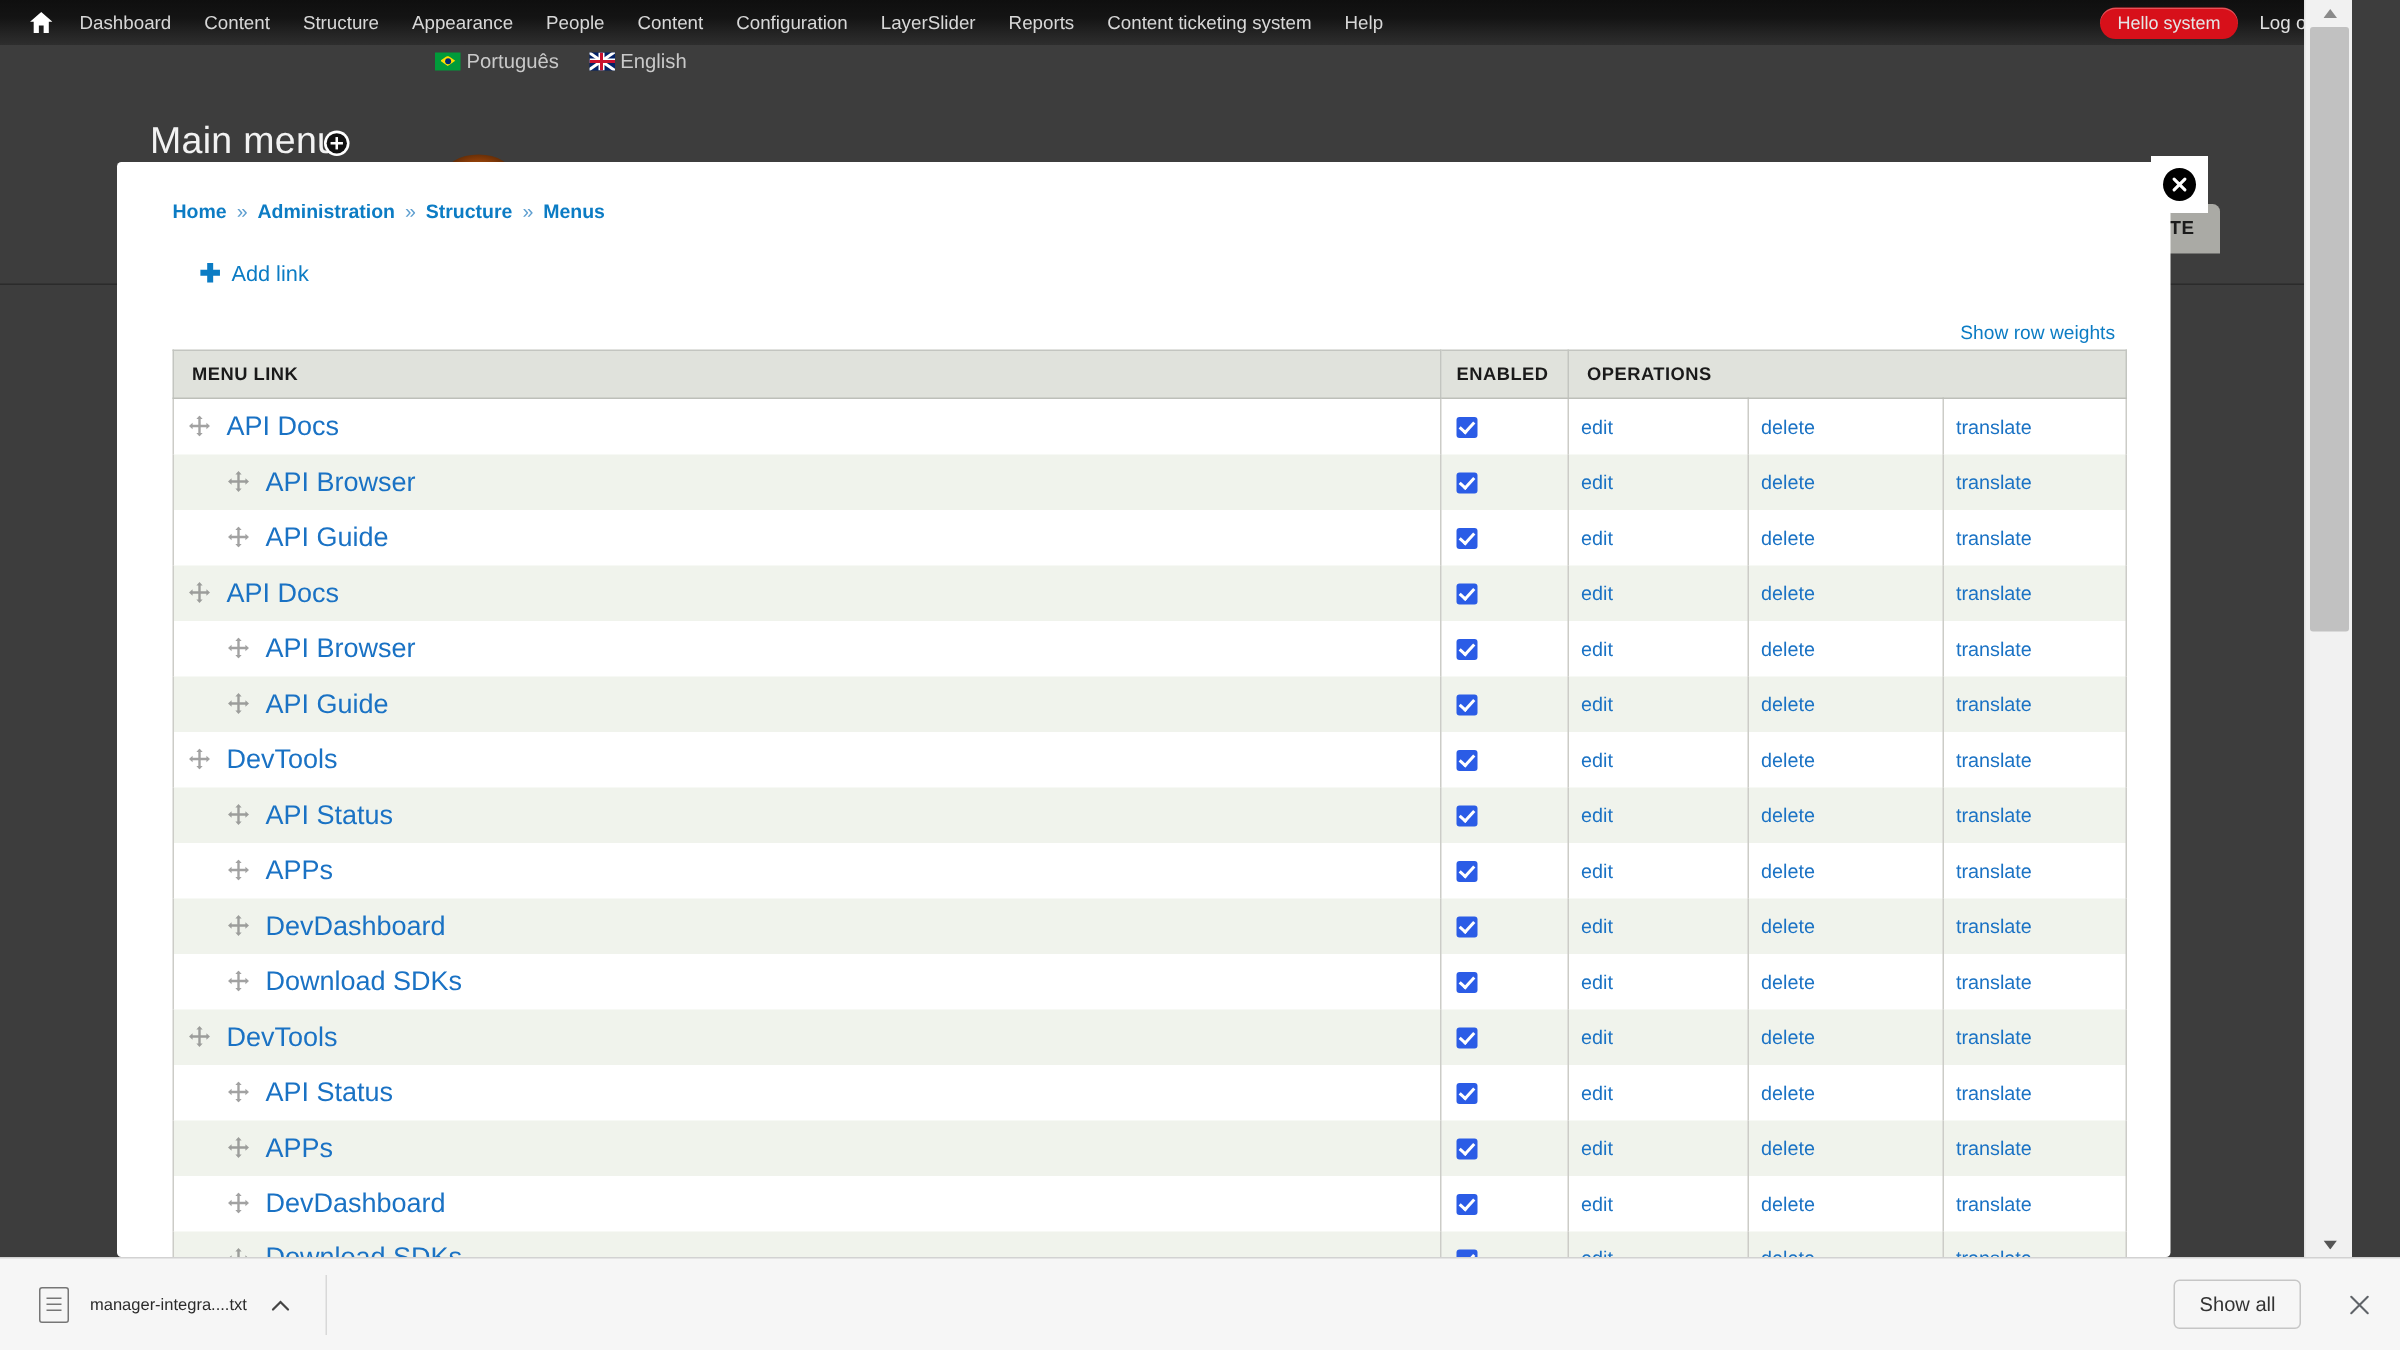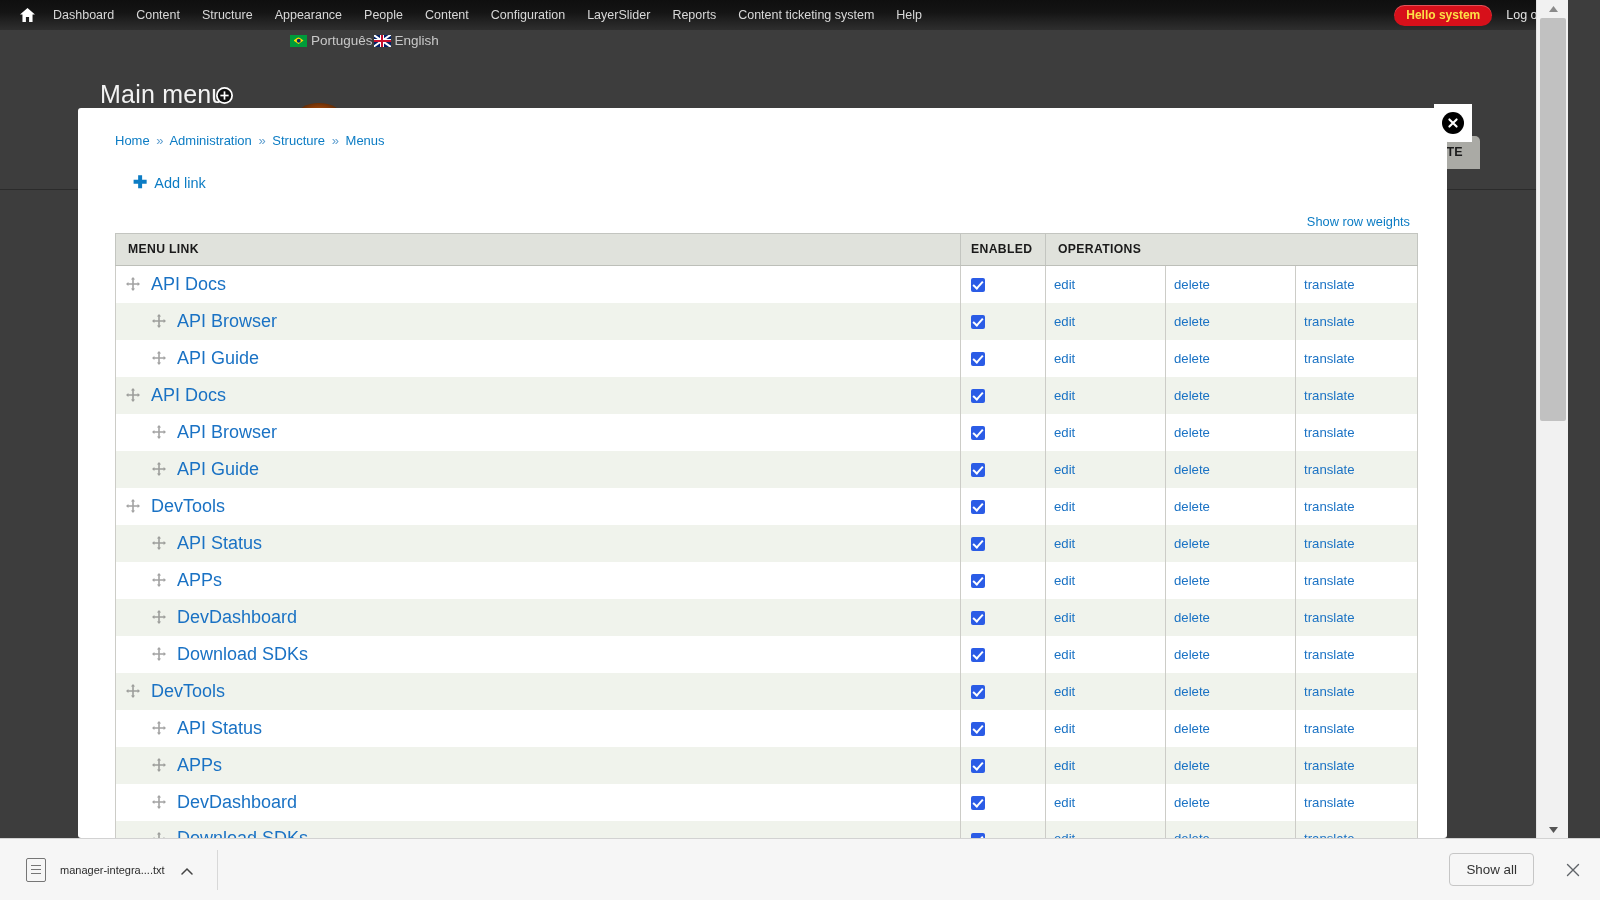--- a/index.html
+++ b/index.html
@@ -33,40 +33,40 @@
   .tb-item {
     color: #d8d8d8; font-size: 12.5px;
     padding: 0 11px; line-height: 30px;
     text-decoration: none; cursor: pointer;
   }
   #tb-right {
     position: absolute; right: 10px; top: 0;
     height: 30px; display: flex; align-items: center;
   }
   .tb-badge {
-    background: #d7101a; color: #fde047;
-    font-size: 12px; font-weight: bold;
+    background: #d7101a; color: #e5e5e5;
+    font-size: 12px; font-weight: normal;
     border-radius: 12px; padding: 4px 12px 5px;
     line-height: 1; cursor: pointer;
     box-shadow: inset 0 1px 0 rgba(255,255,255,.28);
   }
   .tb-logout {
     color: #e2e2e2; font-size: 12.5px;
     padding: 0 10px 0 14px; text-decoration: none; cursor: pointer;
   }
 
   
   #lang-strip {
     position: absolute; left: 0; top: 30px;
     width: 1568px; height: 28px;
     background: #3d3d3d;
   }
   #lang-inner {
     position: absolute; left: 290px; top: 3px;
-    display: flex; align-items: center; gap: 1px;
+    display: flex; align-items: center; gap: 20px;
   }
   .lang-link {
     display: flex; align-items: center; gap: 4px;
     color: #c9c9c9; font-size: 13.5px; text-decoration: none; cursor: pointer;
   }
   .flag { width: 17px; height: 12px; display: inline-block; position: relative; flex: 0 0 auto; }
   .flag-br { background: #009b3a; overflow: hidden; }
   .flag-br::before {
     content: ""; position: absolute; left: 50%; top: 50%;
     width: 10px; height: 7px; background: #fedf00;
@@ -167,21 +167,21 @@
     width: 22px; height: 22px; border-radius: 50%;
     background: #000;
     display: flex; align-items: center; justify-content: center;
   }
 
   
   #breadcrumb {
     position: absolute; left: 37px; top: 25px;
     font-size: 13px; color: #0071b3;
   }
-  #breadcrumb a { color: #0c7cc4; text-decoration: none; cursor: pointer; }
+  #breadcrumb a { color: #0c7cc4; text-decoration: none; cursor: pointer; font-weight: bold; }
   #breadcrumb .sep { color: #5f9fd0; margin: 0 3px; }
 
   
   #add-link {
     position: absolute; left: 55px; top: 66px;
     display: flex; align-items: center; gap: 7px;
     font-size: 14.5px; color: #0c7cc4; cursor: pointer;
   }
   #add-link .plus { color: #0c7cc4; font-size: 17px; font-weight: bold; line-height: 1; }
 

